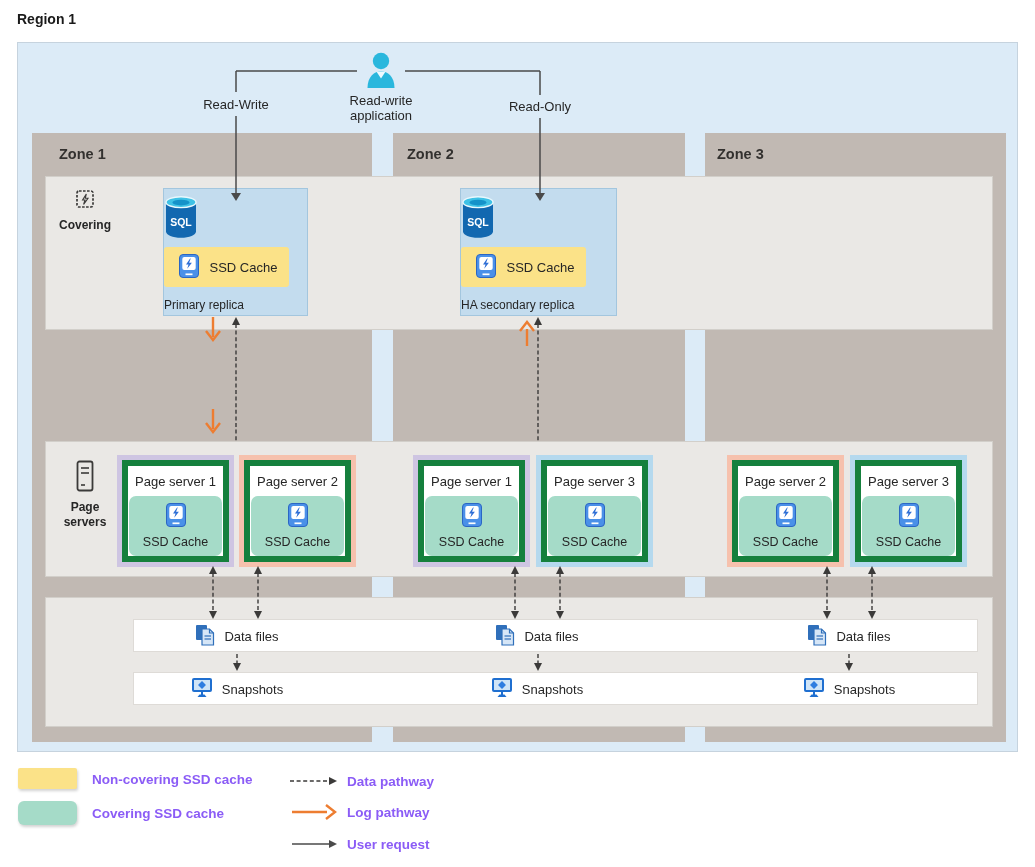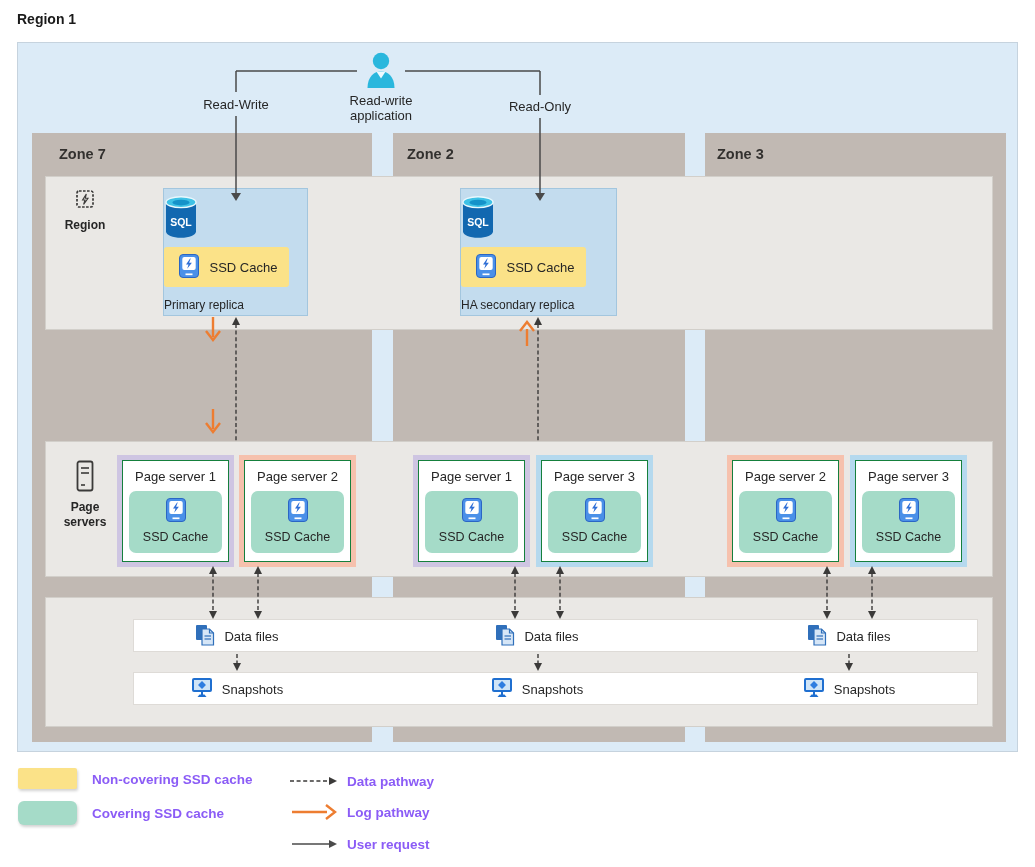--- a/index.html
+++ b/index.html
@@ -31,21 +31,21 @@
 
   .replica { top:188px; height:128px; background:#c3dcee; border:1px solid #a3c6de;
       display:flex; flex-direction:column; align-items:flex-start; }
   .rep1 { left:163px; width:145px; } .rep2 { left:460px; width:157px; }
   .replica .title { font-size:12px; margin-top:11px; }
   .cache-yellow { margin-top:5px; width:125px; height:40px; background:#fbe288; border-radius:3px;
       display:flex; align-items:center; justify-content:center; gap:8px; font-size:13px; }
 
   .ps-box { top:455px; width:117px; height:112px; padding:5px; }
   .b-ps1 { background:#cec5e2; } .b-ps2 { background:#f6c1ad; } .b-ps3 { background:#b5d9ee; }
-  .ps-inner { width:100%; height:100%; background:#fff; border:1px solid #15803d;
+  .ps-inner { width:100%; height:100%; background:#fff; border:6px solid #15803d;
       display:flex; flex-direction:column; align-items:center; }
   .ps-inner .title { font-size:13px; margin-top:8px; }
   .cache-green { margin-top:7px; width:93px; height:62px; background:#a5dbc8; border-radius:7px;
       display:flex; flex-direction:column; align-items:center; }
   .cache-green .lbl { font-size:12.5px; margin-top:3px; }
 
   .white-bar { left:133px; width:845px; height:33px; background:#fff; border:1px solid #dedbd7; }
   .bar1 { top:619px; } .bar2 { top:672px; }
   .bar-group { width:170px; display:flex; align-items:center; justify-content:center; gap:9px; font-size:13px; }
 
@@ -61,21 +61,21 @@
 </style>
 </head>
 <body>
 
 <div id="canvas">
 
   <div class="abs region-label">Region 1</div>
   <div class="abs region"></div>
 
   <div class="abs zone-col zc1">
-    <div class="zone-title">Zone 7</div>
+    <div class="zone-title">Zone 1</div>
   </div>
   <div class="abs zone-col zc2">
     <div class="zone-title">Zone 2</div>
   </div>
   <div class="abs zone-col zc3">
     <div class="zone-title">Zone 3</div>
   </div>
 
   <div class="abs band compute"></div>
   <div class="abs band pageservers"></div>
@@ -95,21 +95,21 @@
   <div class="abs top-label" style="left:176px; top:97px; width:120px;">Read-Write</div>
   <div class="abs top-label" style="left:480px; top:99px; width:120px;">Read-Only</div>
 
   <div class="abs row-label" style="left:50px; top:188px;">
     <span>
       <svg width="22" height="22" viewBox="0 0 22 22">
         <rect x="3" y="3" width="16" height="16" rx="2" fill="none" stroke="#3b3a39" stroke-width="1.7" stroke-dasharray="2.6 1.4"></rect>
         <path d="M12.3 6 L8.6 12 H11 L9.6 16.3 L14 10.3 H11.3 L12.3 6 Z" fill="none" stroke="#3b3a39" stroke-width="1.1"></path>
       </svg>
     </span>
-    <span class="txt">Region</span>
+    <span class="txt">Covering</span>
   </div>
 
   <div class="abs replica rep1">
     <span style="margin-top:7px;">
       <svg width="34" height="42" viewBox="0 0 34 42">
         <path d="M2 6 V35.5 C2 39 8.7 41.8 17 41.8 C25.3 41.8 32 39 32 35.5 V6 Z" fill="#1268b0"></path>
         <ellipse cx="17" cy="6.2" rx="15" ry="5.4" fill="#3fc2e6" stroke="#e9f8fd" stroke-width="1.4"></ellipse>
         <ellipse cx="17" cy="6.6" rx="8.6" ry="2.8" fill="#1592c9"></ellipse>
         <text x="17" y="30" text-anchor="middle" font-size="10.5" font-weight="bold" fill="#ffffff">SQL</text>
       </svg>

